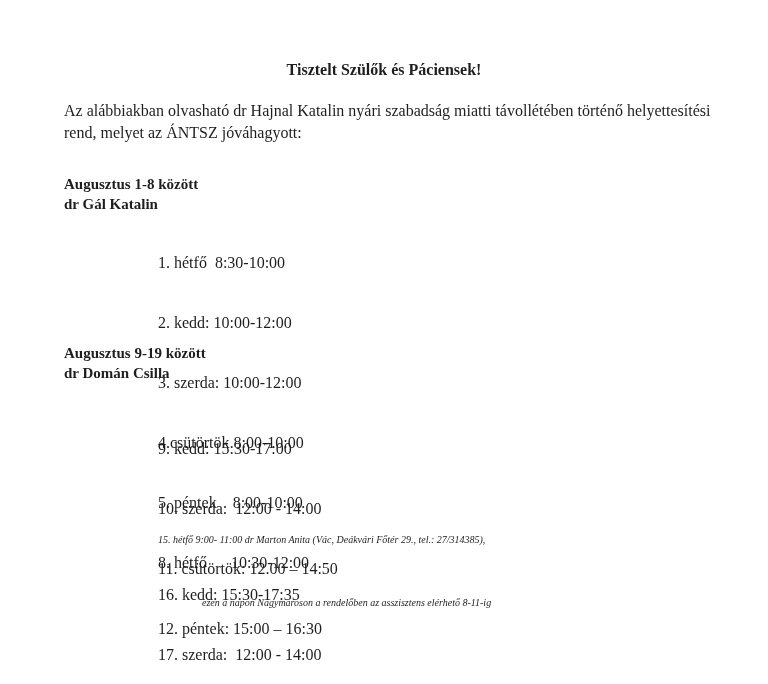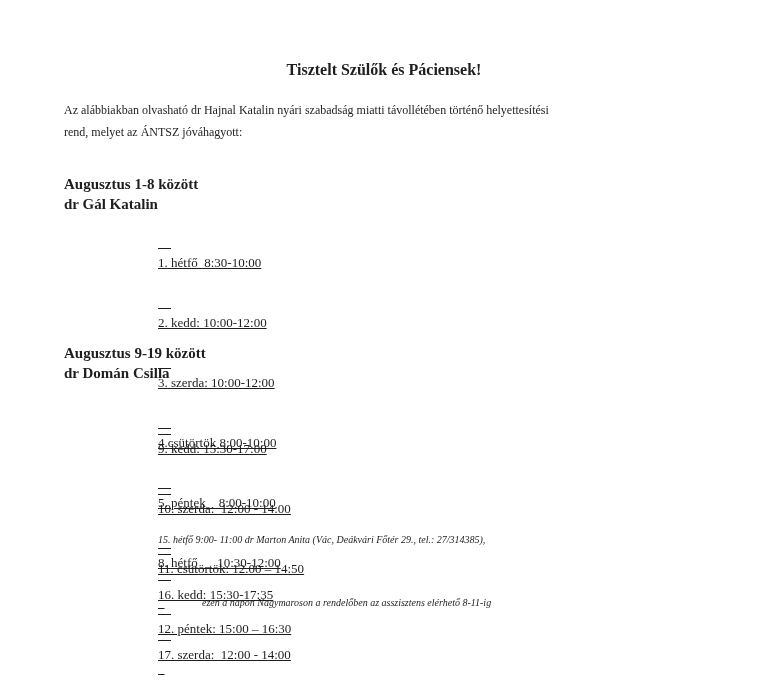--- a/index.html
+++ b/index.html
@@ -24,36 +24,35 @@
     width: 100%;
     text-align: center;
     font-weight: bold;
     font-size: 16px;
     line-height: 20px;
   }
   .intro {
     top: 100px;
     left: 64px;
     width: 660px;
-    font-size: 12px;
+    font-size: 16px;
     line-height: 21.5px;
   }
   .sec-heading {
     font-weight: bold;
     font-size: 15px;
     line-height: 20px;
   }
   .sec1-heading { top: 174px; left: 64px; }
   .sec2-heading { top: 343px; left: 64px; }
 
   .sched-list {
-    font-size: 13px;
+    font-size: 16px;
     line-height: 20px;
     white-space: pre;
-    text-decoration: underline;
   }
   .list1 { top: 213px; left: 158px; }
   .list2 { top: 399px; left: 158px; }
   .list3 { top: 545px; left: 158px; }
 
   .special-note {
     top: 487px;
     left: 158px;
     font-style: italic;
     font-size: 10px;

